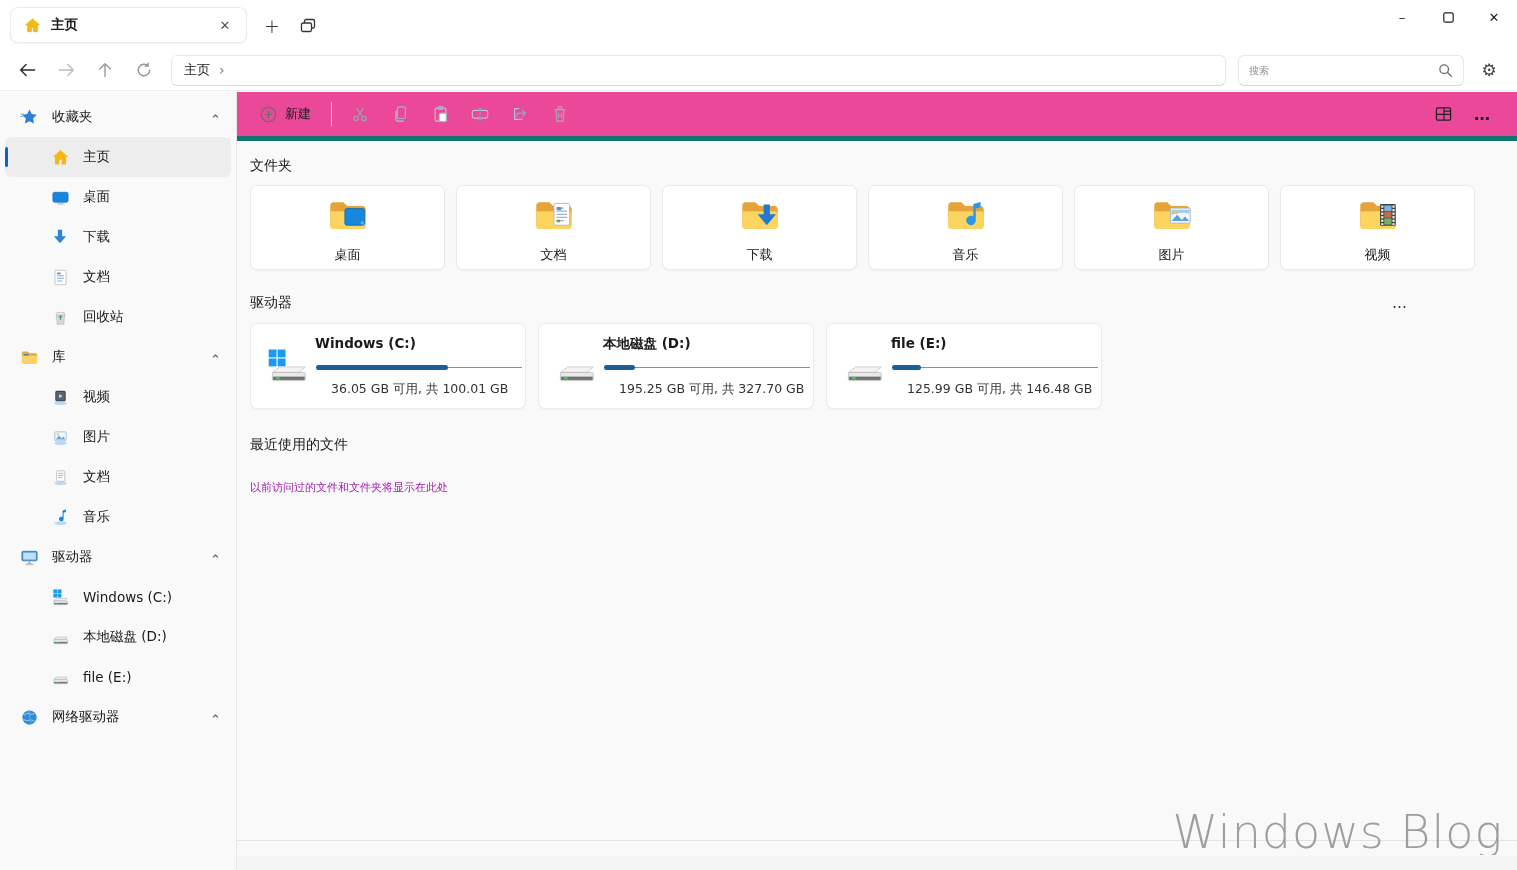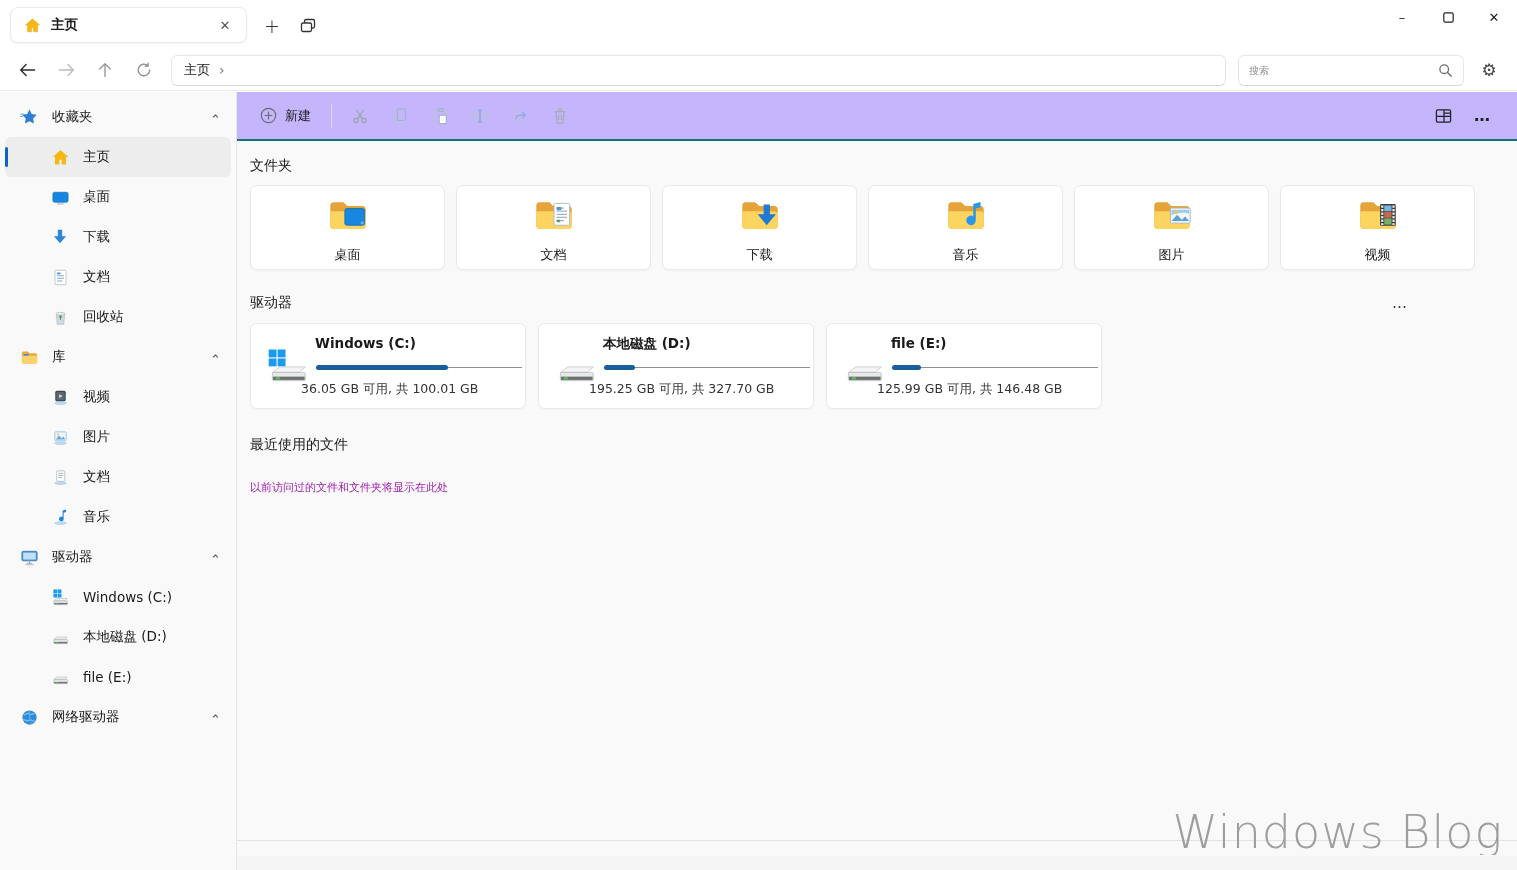--- a/index.html
+++ b/index.html
@@ -50,21 +50,21 @@
   .srow .sico { width:20px; height:20px; display:flex; align-items:center; justify-content:center; flex:none; }
   .srow .slabel { margin-left:13px; flex:1; white-space:nowrap; }
   .srow .chev { color:#555; font-size:13px; line-height:10px; padding-top:6px; }
   .srow.child { padding-left:45px; }
   .srow.selected { background:#ededed; }
   .srow.selected::before { content:""; position:absolute; left:0px; top:10px; width:3px; height:20px;
     border-radius:2px; background:#0b64c4; }
 
   
   .main { flex:1; position:relative; background:#f9f9f9; }
-  .toolbar { height:49px; background:#c4b5fd; border-bottom:2px solid #0f766e; display:flex;
+  .toolbar { height:49px; background:#ec4899; border-bottom:5px solid #0f766e; display:flex;
     align-items:center; padding-left:13px; }
   .tb-new { display:flex; align-items:center; gap:8px; padding:6px 10px; border-radius:5px;
     cursor:pointer; font-size:13px; color:#1a1a1a; }
   .tb-sep { width:1px; height:24px; background:#dedede; margin:0 8px 0 10px; }
   .tb-ico { width:40px; height:34px; display:flex; align-items:center; justify-content:center;
     border-radius:5px; cursor:pointer; }
   .tb-right { margin-left:auto; display:flex; align-items:center; padding-right:14px; }
   .tb-right .tb-ico { color:#222; }
 
   .content { position:absolute; top:49px; left:0; right:0; bottom:15px; padding:14px 0 0 13px; overflow:hidden; }
@@ -79,21 +79,21 @@
   .tile .tlabel { font-size:13px; color:#1a1a1a; margin-top:3px; }
 
   .drive-row { display:flex; gap:12px; margin-top:9px; }
   .drive-card { width:276px; height:86px; background:#fff; border:1px solid #eaeaea; border-radius:7px;
     box-shadow:0 1px 2px rgba(0,0,0,.04); position:relative; cursor:pointer; }
   .drive-card .dico { position:absolute; left:14px; top:20px; }
   .drive-card .dname { position:absolute; left:64px; top:11px; font-size:13.5px; font-weight:bold; color:#1a1a1a; }
   .drive-card .dbar { position:absolute; left:65px; top:41px; width:206px; height:5px; }
   .dbar .track { position:absolute; left:0; right:0; top:2px; height:1px; background:#8f8f8f; }
   .dbar .fill { position:absolute; left:0; top:0; height:5px; border-radius:3px; background:#195f9b; }
-  .drive-card .ddetail { position:absolute; left:50px; top:57px; font-size:12.5px; color:#333; }
+  .drive-card .ddetail { position:absolute; left:80px; top:57px; font-size:12.5px; color:#333; }
 
   .recent-head { margin-top:25px;align-items:center; }
   .recent-msg { margin-top:24px; font-size:11px; color:#a21caf; }
 
   .statusline { position:absolute; left:0; right:0; bottom:14px; border-top:1px solid #e3e3e3; }
   .statusstrip { position:absolute; left:0; right:0; bottom:0; height:14px; background:#f5f5f5; }
   .watermark { position:absolute; right:14px; bottom:-4px; font-size:46px; font-weight:300;
     color:#9e9e9e; letter-spacing:1px; z-index:5; }
 
   svg { display:block; }

